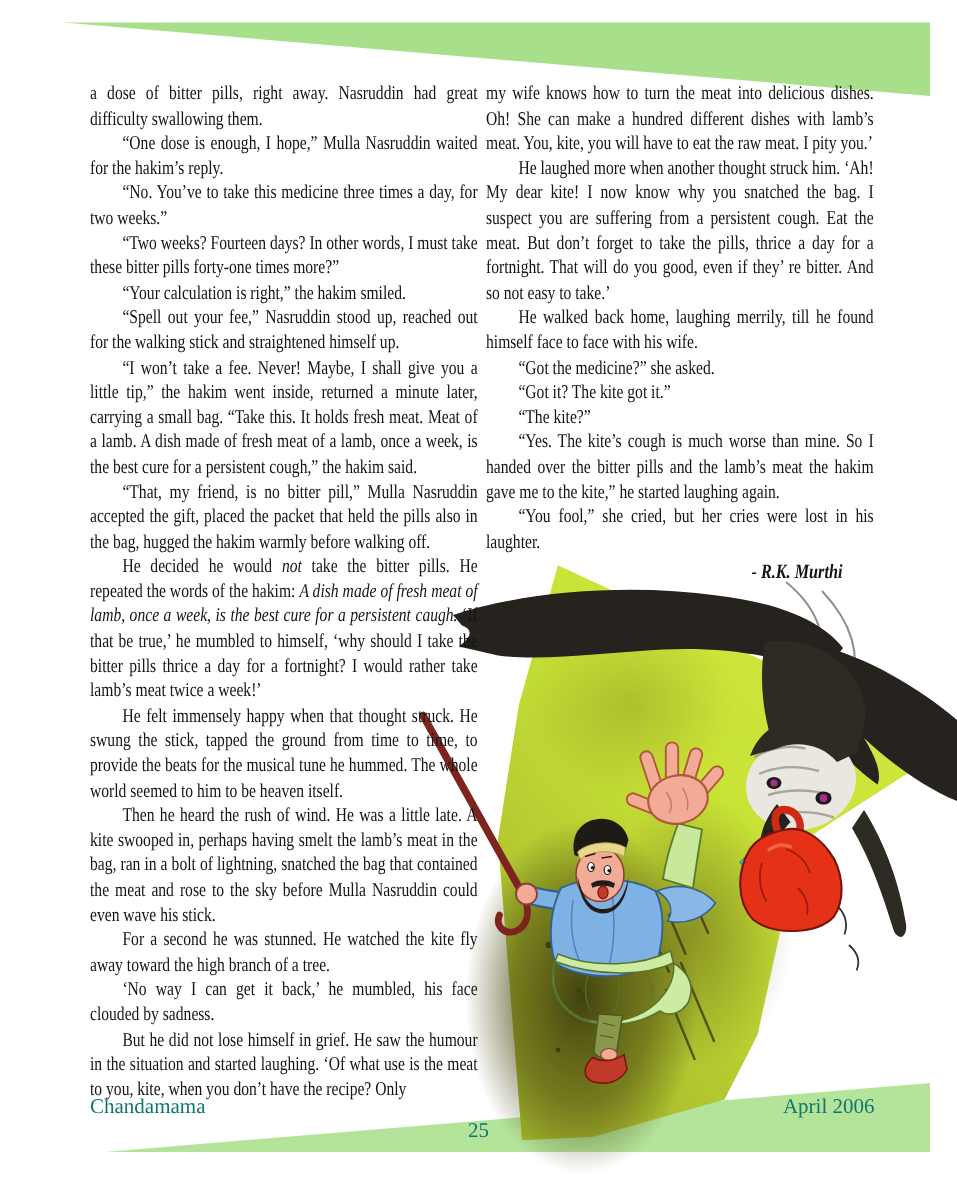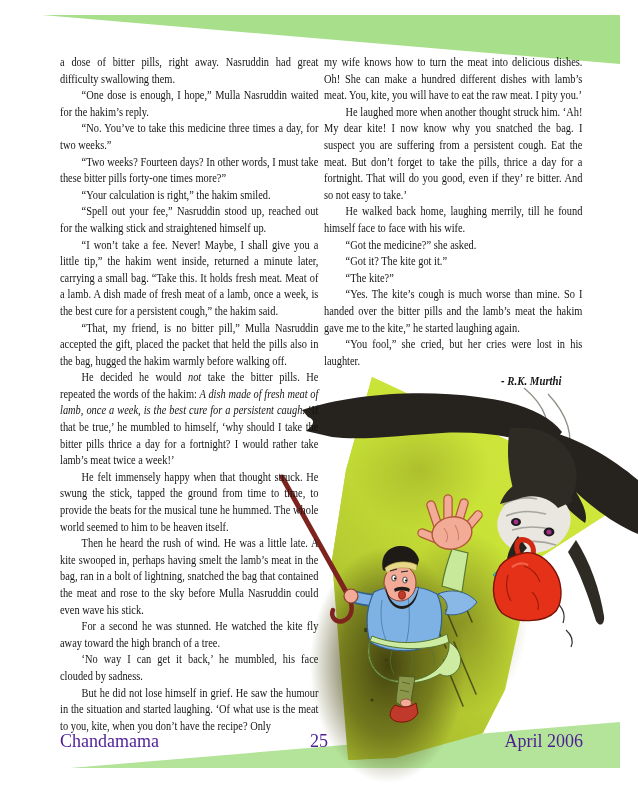--- a/index.html
+++ b/index.html
@@ -37,26 +37,26 @@
     margin-top:4px;
     text-align:right;
     padding-right:26px;
     font-weight:bold;
     font-style:italic;
     font-size:13.5px;
   }
   .footer-item{
     position:absolute;
     top:731px;
-    font-size:18px;
-    color:#4c1d95;
+    font-size:14px;
+    color:#0f766e;
     z-index:3;
   }
   #footer-left{left:60px;}
-  #footer-center{left:0;width:638px;text-align:center;}
+  #footer-center{left:0;width:638px;text-align:center;margin-top:16px;}
   #footer-right{right:55px;}
 </style>
 </head>
 <body>
 
 <svg id="decor" viewBox="0 0 638 785" xmlns="http://www.w3.org/2000/svg">
   <defs>
     <linearGradient id="panelGrad" x1="1" y1="0" x2="0.15" y2="1">
       <stop offset="0" stop-color="#d6ea42"></stop>
       <stop offset="0.5" stop-color="#c8e236"></stop>

